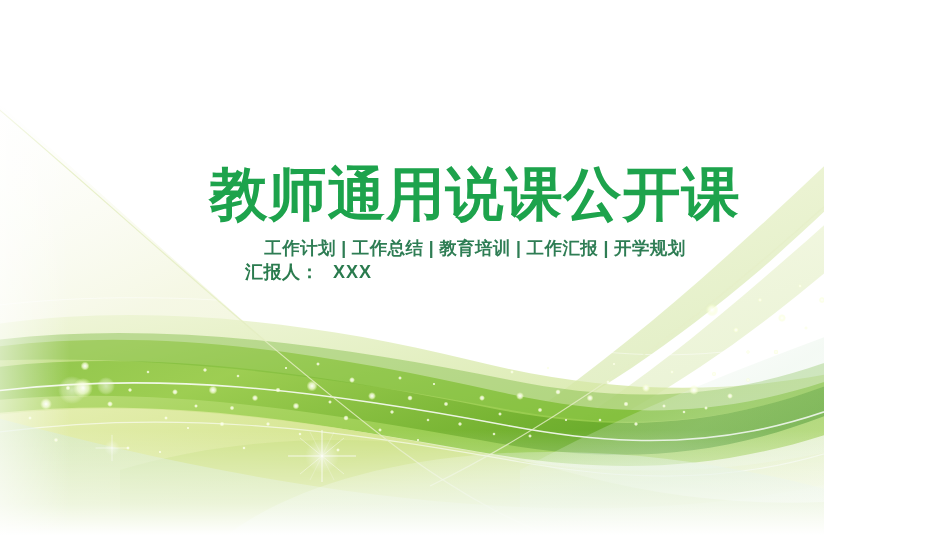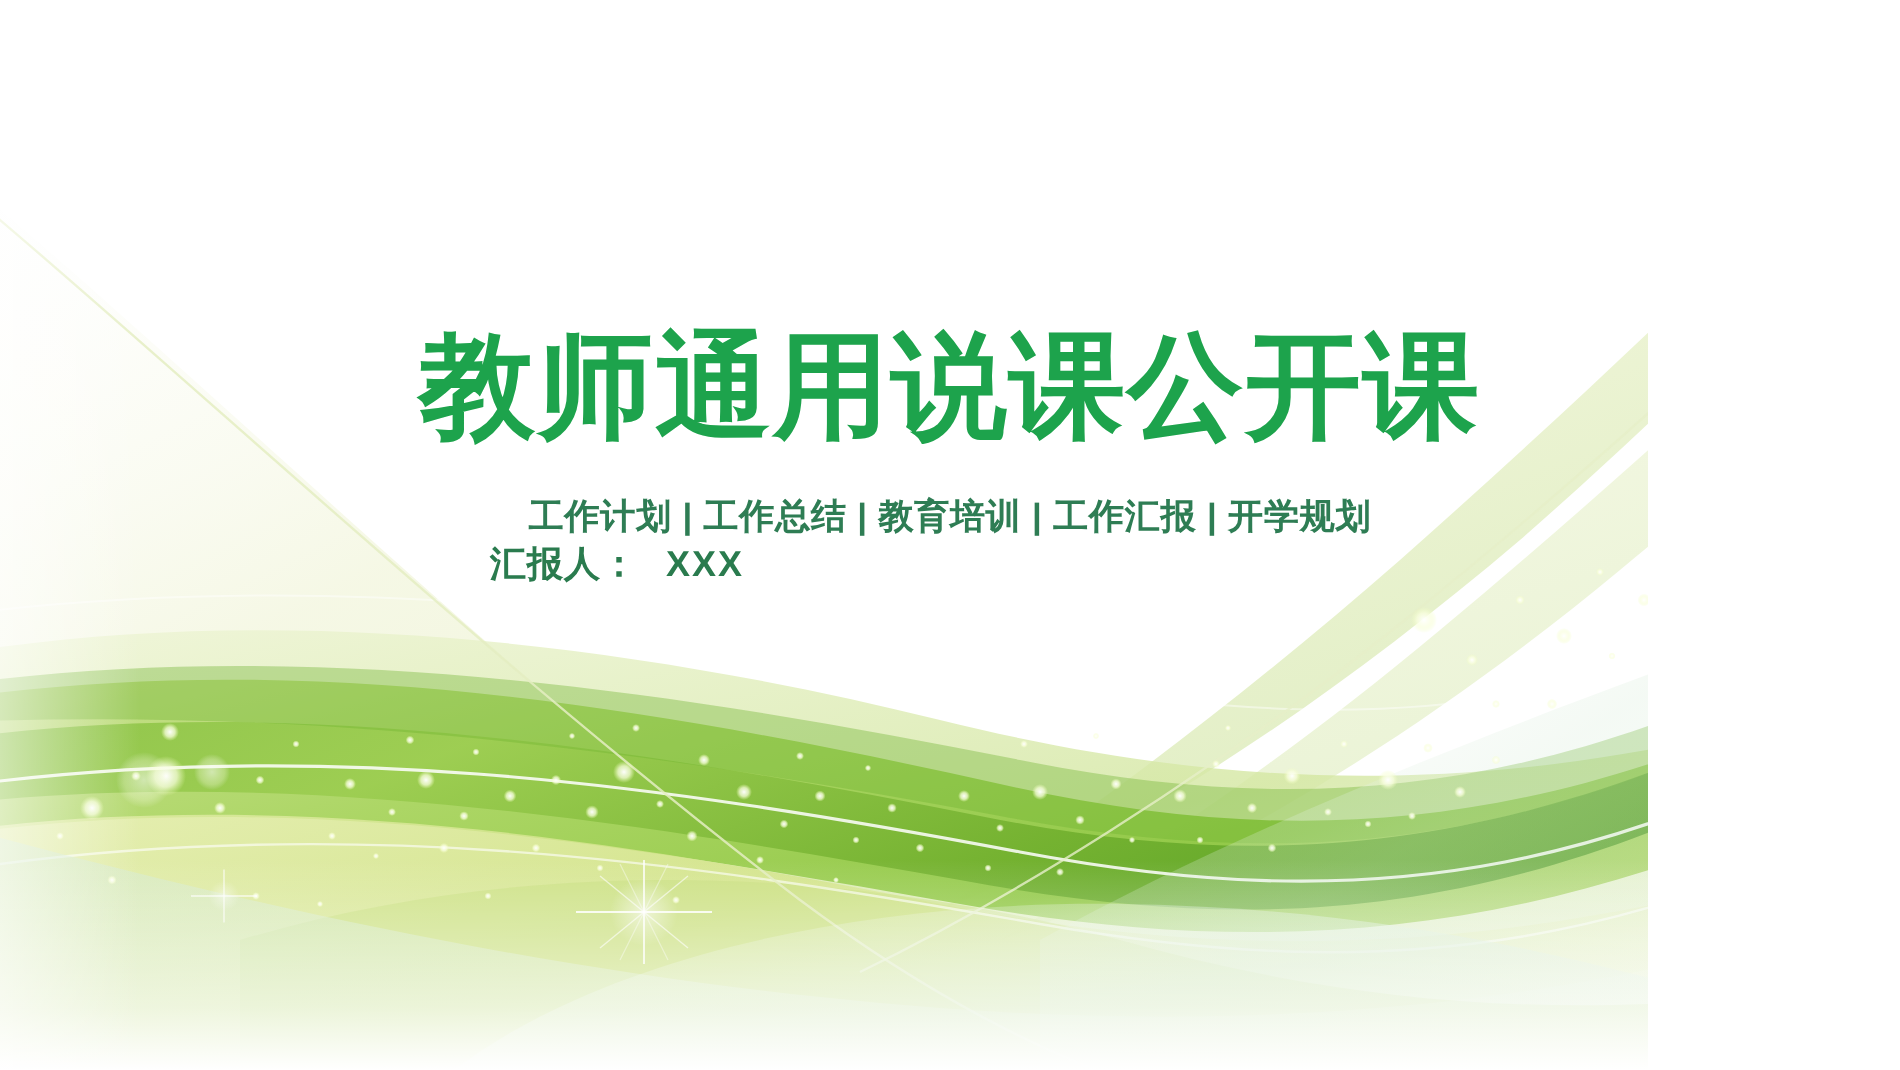--- a/index.html
+++ b/index.html
@@ -43,21 +43,21 @@
     line-height: 64px;
     font-weight: 700;
     letter-spacing: 1px;
     margin: 0;
     white-space: nowrap;
   }
 
   #subtitle-wrap {
     position: relative;
     width: 460px;
-    margin: 18px auto 0 auto;
+    margin: 8px auto 0 auto;
     text-align: center;
   }
 
   #subtitle {
     font-size: 17.5px;
     line-height: 28px;
     font-weight: 600;
     letter-spacing: 0.4px;
     margin: 0;
     word-break: break-all;

